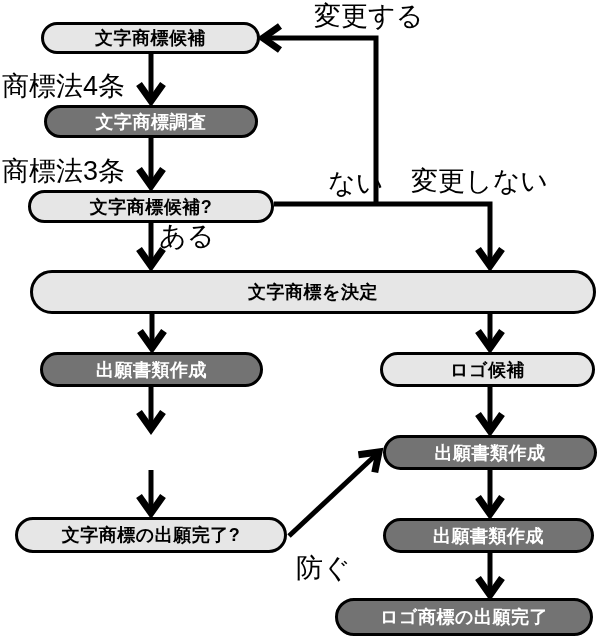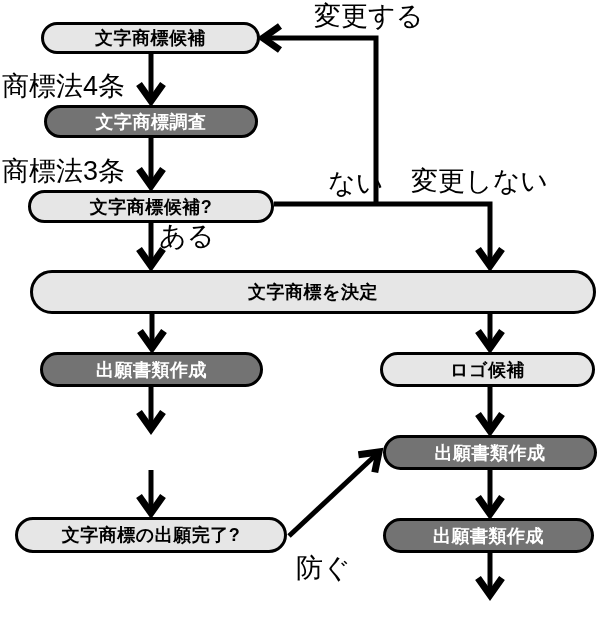--- a/index.html
+++ b/index.html
@@ -75,20 +75,21 @@
 
   <div class="node light" style="left:41px;  top:22px;  width:219px; height:32px;">文字商標候補</div>
   <div class="node dark" style="left:44px;  top:105px; width:214px; height:33px;">文字商標調査</div>
   <div class="node light" style="left:28px;  top:190px; width:246px; height:33px;">文字商標候補?</div>
   <div class="node light" style="left:30px;  top:270px; width:566px; height:44px;">文字商標を決定</div>
   <div class="node dark" style="left:40px;  top:352px; width:223px; height:35px;">出願書類作成</div>
   <div class="node light" style="left:380px; top:352px; width:215px; height:35px;">ロゴ候補</div>
   <div class="node dark" style="left:383px; top:435px; width:214px; height:35px;">出願書類作成</div>
   <div class="node light" style="left:15px;  top:517px; width:272px; height:36px;">文字商標の出願完了?</div>
   <div class="node dark" style="left:383px; top:518px; width:211px; height:35px;">出願書類作成</div>
+  <div class="node dark" style="left:335px; top:598px; width:258px; height:38px;">ロゴ商標の出願完了</div>
 
   <div class="lbl" style="left:314px; top:2px;">変更する</div>
   <div class="lbl" style="left:2px;   top:72px;">商標法4条</div>
   <div class="lbl" style="left:2px;   top:157px;">商標法3条</div>
   <div class="lbl" style="left:280px; top:169px;margin-left:48px;">ない</div>
   <div class="lbl" style="left:159px; top:222px;">ある</div>
   <div class="lbl" style="left:411px; top:167px;">変更しない</div>
   <div class="lbl" style="left:296px; top:526px;margin-top:28px;">防ぐ</div>
 
 </div>

